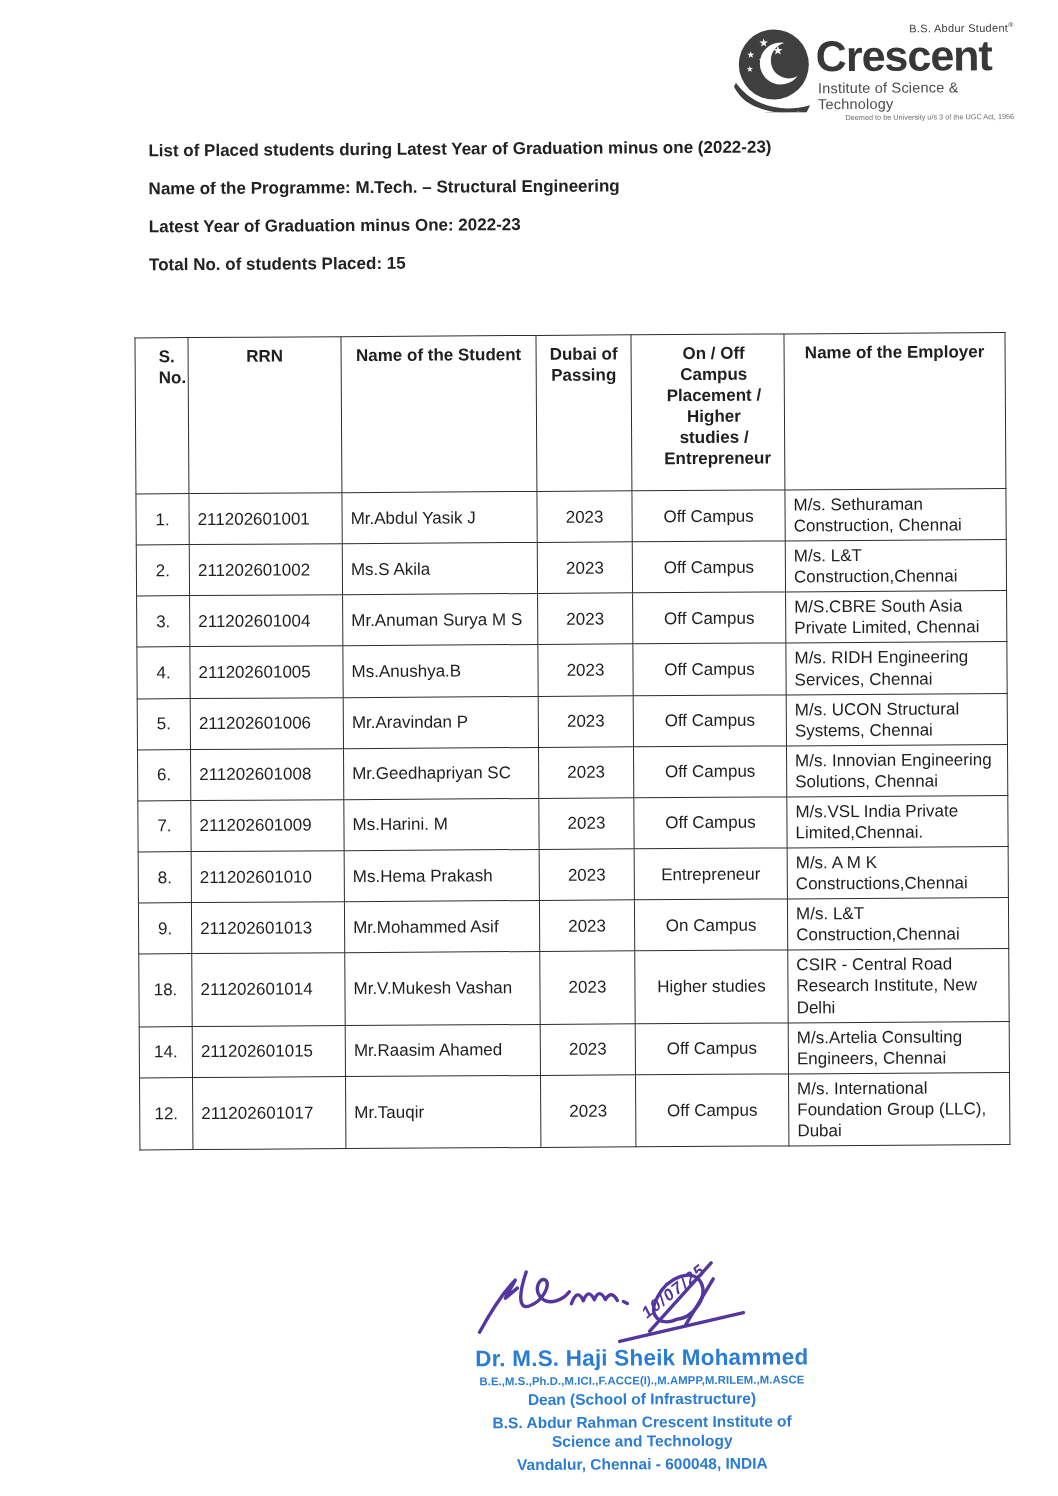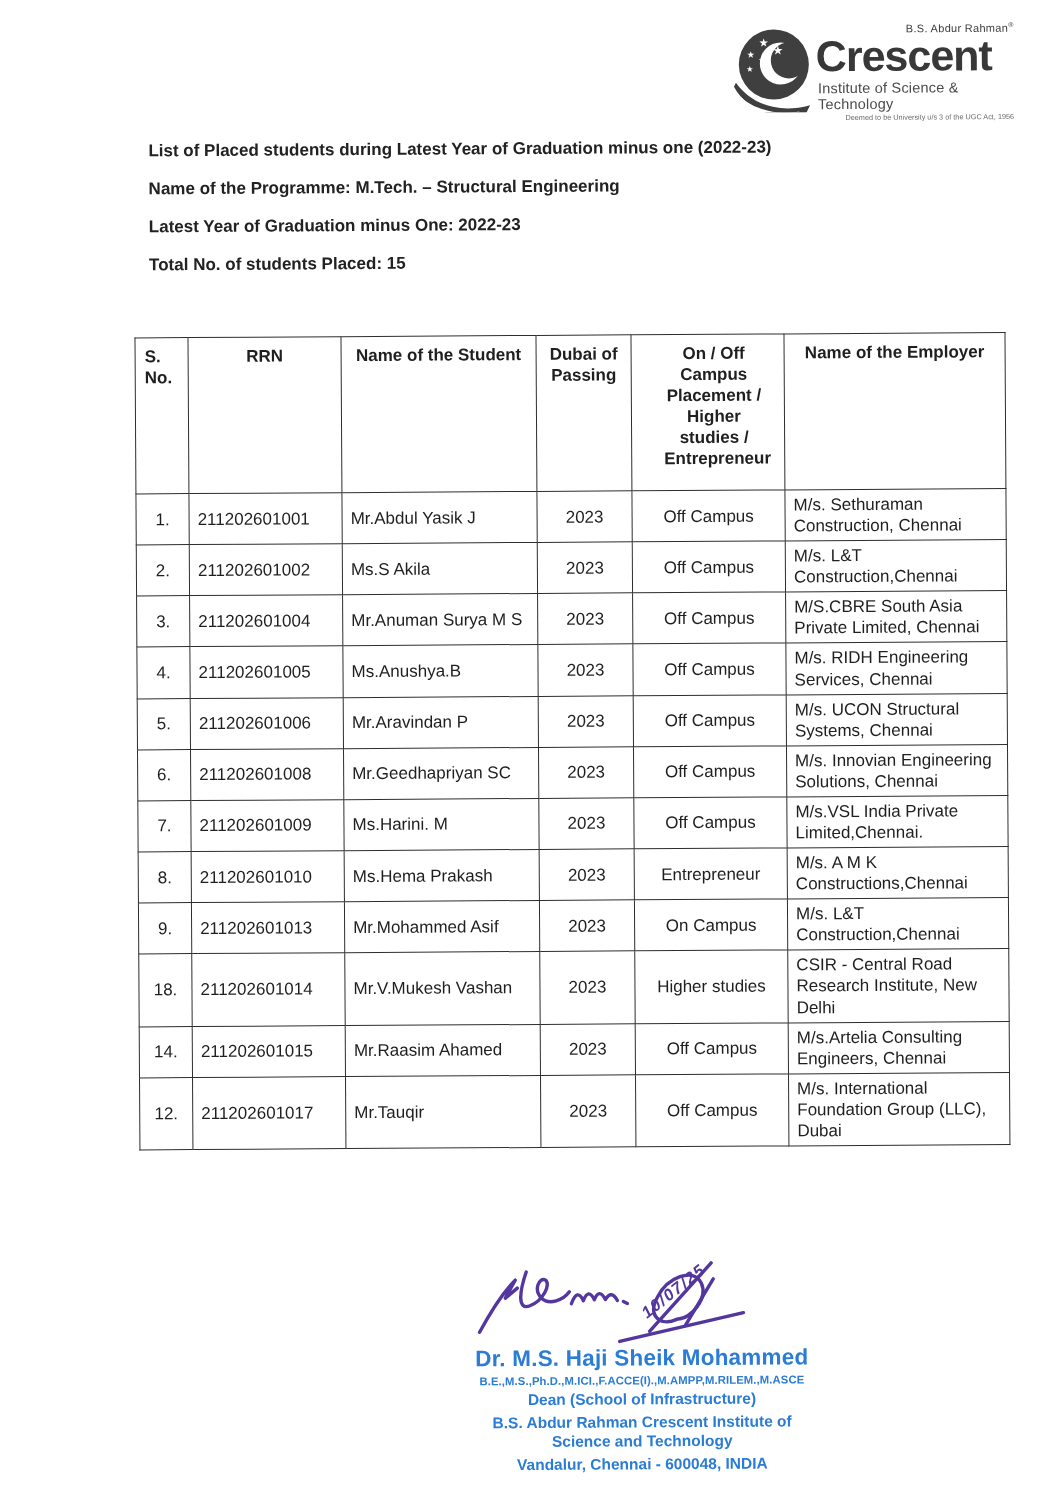--- a/index.html
+++ b/index.html
@@ -47,21 +47,21 @@
   table.placed th, table.placed td{
     border:1.6px solid #2e2e2e;
     padding:4px 8px;
     line-height:1.24;
     overflow:hidden;
   }
   table.placed th{
     font-weight:bold;vertical-align:top;text-align:center;
     height:143px;padding-top:8px;
   }
-  table.placed th.col-sno{text-align:left;padding-left:9px;}
+  table.placed th.col-sno{text-align:left;padding-left:23px;}
   table.placed th.col-mode{padding-left:32px;padding-right:20px;}
   table.placed td{vertical-align:middle;}
   td.c-sno{text-align:center;}
   td.c-rrn{padding-left:14px;}
   td.c-name{padding-right:24px;}
   td.c-year{text-align:center;margin-left:17px;}
   td.c-mode{text-align:center;}
   td.c-emp{padding-right:30px;padding-left:9px;}
 
   
@@ -97,21 +97,21 @@
         <text x="30" y="20" font-size="11" fill="#ffffff" text-anchor="middle">★</text>
         <text x="17" y="31" font-size="9" fill="#ffffff" text-anchor="middle">★</text>
         <text x="28" y="36" font-size="8" fill="#ffffff" text-anchor="middle">★</text>
         <text x="16" y="45" font-size="8" fill="#ffffff" text-anchor="middle">★</text>
         <text x="44" y="28" font-size="12" fill="#ffffff" text-anchor="middle">★</text>
         <path d="M2,56 C16,76 42,88 76,79 L72,87 C42,95 12,83 0,60 Z" fill="#3f3f3f"></path>
         <path d="M6,70 C20,83 46,90 66,85 C44,93 20,88 6,70 Z" fill="#ffffff"></path>
       </svg>
     </div>
     <div class="logo-text">
-      <div class="logo-small"><span>B.S. Abdur Rahman</span><sup>®</sup></div>
+      <div class="logo-small"><span>B.S. Abdur Student</span><sup>®</sup></div>
       <div class="logo-big">Crescent</div>
       <div class="logo-sub">Institute of Science &amp; Technology</div>
       <div class="logo-tag">Deemed to be University u/s 3 of the UGC Act, 1956</div>
     </div>
   </div>
 
   <div class="doc-head">
     <p>List of Placed students during Latest Year of Graduation minus one (2022-23)</p>
     <p>Name of the Programme: M.Tech. – Structural Engineering</p>
     <p>Latest Year of Graduation minus One: 2022-23</p>

